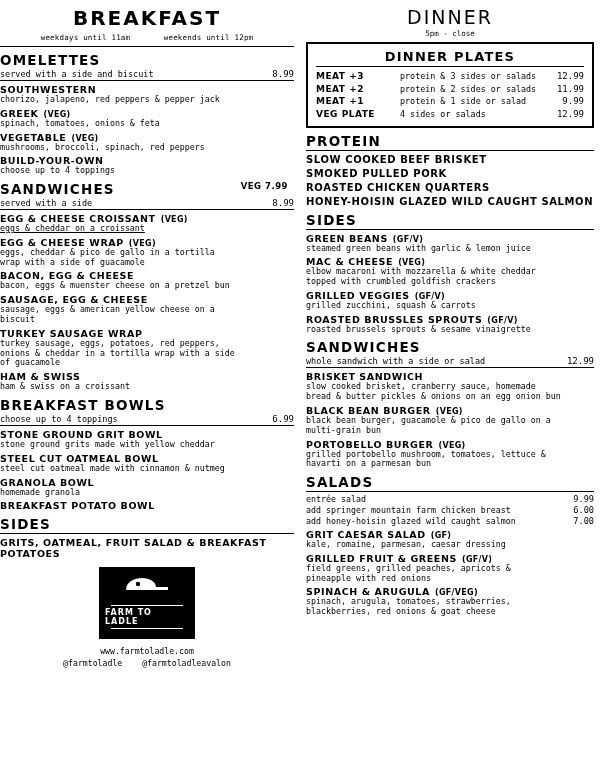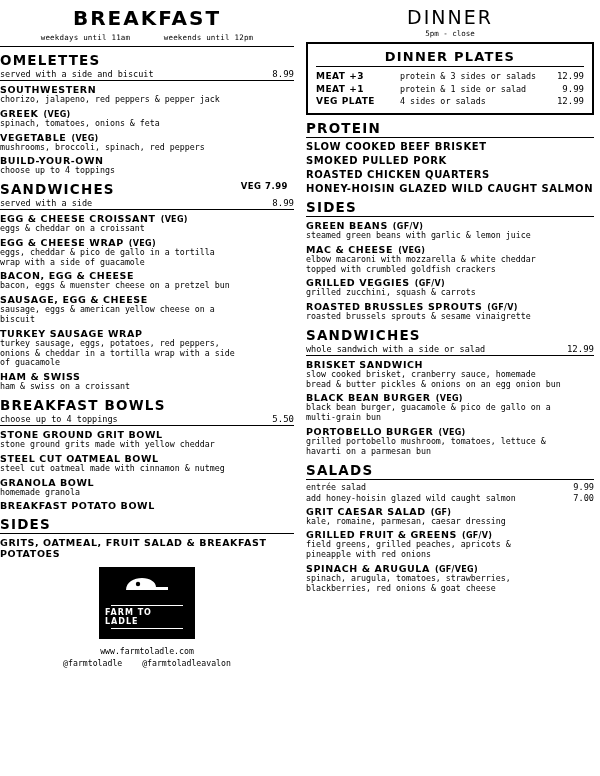--- a/index.html
+++ b/index.html
@@ -249,21 +249,21 @@
       <span class="grow">served with a side</span>
       <span class="price">8.99</span>
     </div>
     <div class="rule-thin"></div>
 
     <div class="item">
       <div class="item-name">
         <span>EGG &amp; CHEESE CROISSANT</span>
         <span class="tag">(VEG)</span>
       </div>
-      <div class="item-desc" style="white-space: pre-line;">eggs &amp; cheddar on a croissant</div>
+      <div class="item-desc" style="white-space: pre-line; text-decoration: underline;">eggs &amp; cheddar on a croissant</div>
     </div>
     <div class="item">
       <div class="item-name">
         <span>EGG &amp; CHEESE WRAP</span>
         <span class="tag">(VEG)</span>
       </div>
       <div class="item-desc" style="white-space: pre-line;">eggs, cheddar &amp; pico de gallo in a tortilla
 wrap with a side of guacamole</div>
     </div>
     <div class="item">
@@ -296,21 +296,21 @@
         <span class="tag"></span>
       </div>
       <div class="item-desc" style="white-space: pre-line;">ham &amp; swiss on a croissant</div>
     </div>
 
     <div class="sec-head">
       <span class="grow">BREAKFAST BOWLS</span>
     </div>
     <div class="sec-note">
       <span class="grow">choose up to 4 toppings</span>
-      <span class="price">5.50</span>
+      <span class="price">6.99</span>
     </div>
     <div class="rule-thin"></div>
 
     <div class="item">
       <div class="item-name">
         <span>STONE GROUND GRIT BOWL</span>
       </div>
       <div class="item-desc" style="white-space: pre-line;">stone ground grits made with yellow cheddar</div>
     </div>
     <div class="item">
@@ -373,20 +373,25 @@
     <div class="plates-box">
       <div class="plates-title">DINNER PLATES</div>
       <div class="plates-rule"></div>
 
       <div class="plate-row">
         <span class="pname">MEAT +3</span>
         <span class="pdesc">protein &amp; 3 sides or salads</span>
         <span class="pprice">12.99</span>
       </div>
       <div class="plate-row">
+        <span class="pname">MEAT +2</span>
+        <span class="pdesc">protein &amp; 2 sides or salads</span>
+        <span class="pprice">11.99</span>
+      </div>
+      <div class="plate-row">
         <span class="pname">MEAT +1</span>
         <span class="pdesc">protein &amp; 1 side or salad</span>
         <span class="pprice">9.99</span>
       </div>
       <div class="plate-row">
         <span class="pname">VEG PLATE</span>
         <span class="pdesc">4 sides or salads</span>
         <span class="pprice">12.99</span>
       </div>
     </div>
@@ -469,20 +474,24 @@
 
     <div class="sec-head">
       <span class="grow">SALADS</span>
     </div>
     <div class="rule-thin"></div>
     <div class="salad-row">
       <span class="sname">entrée salad</span>
       <span class="sprice">9.99</span>
     </div>
     <div class="salad-row">
+      <span class="sname">add springer mountain farm chicken breast</span>
+      <span class="sprice">6.00</span>
+    </div>
+    <div class="salad-row">
       <span class="sname">add honey-hoisin glazed wild caught salmon</span>
       <span class="sprice">7.00</span>
     </div>
 
     <div class="item">
       <div class="item-name">
         <span>GRIT CAESAR SALAD</span>
         <span class="tag">(GF)</span>
       </div>
       <div class="item-desc" style="white-space: pre-line;">kale, romaine, parmesan, caesar dressing</div>

